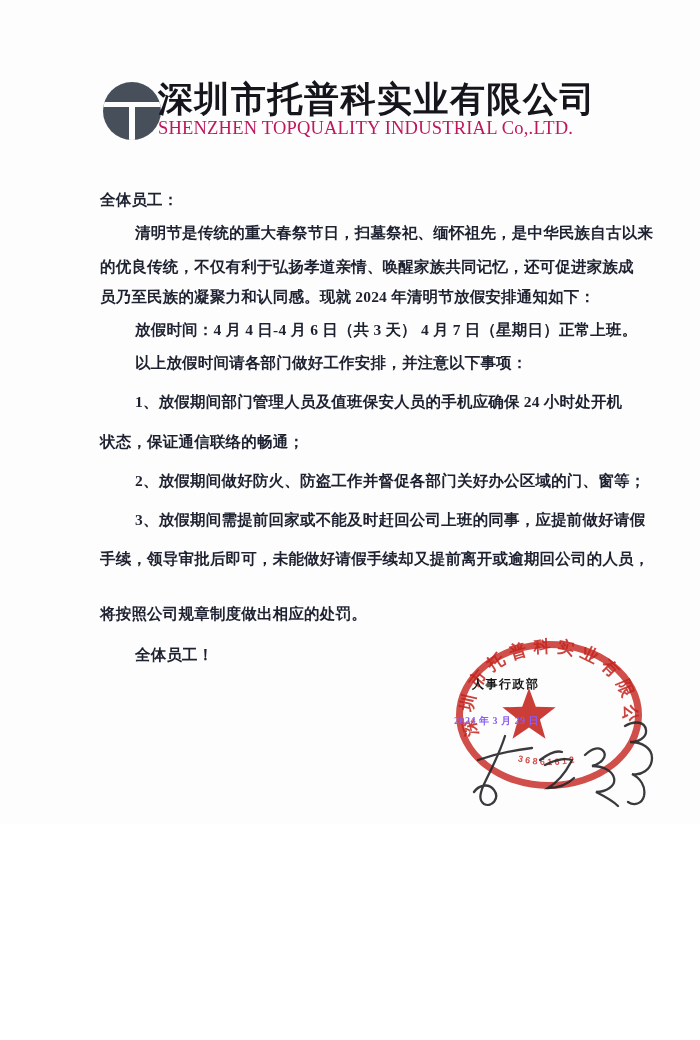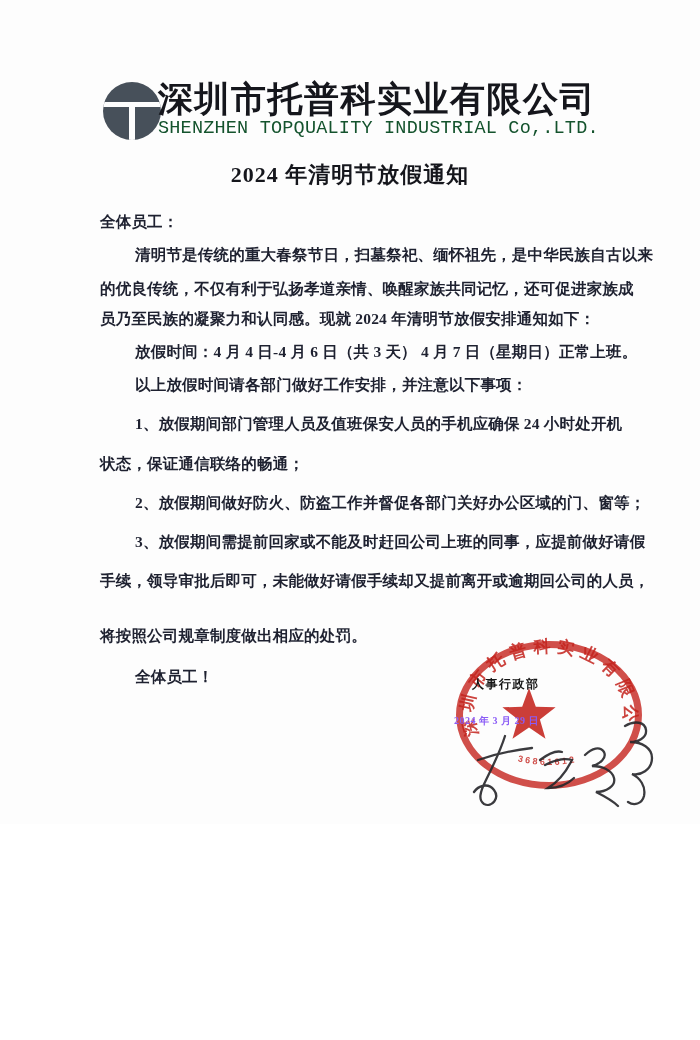--- a/index.html
+++ b/index.html
@@ -23,32 +23,32 @@
   .logo .v-bar{
     position:absolute;left:26px;top:25px;width:6px;bottom:-2px;background:#fdfdfd;
   }
   .company-cn{
     position:absolute;left:158px;top:76px;
     font-size:35px;font-weight:600;letter-spacing:1.5px;
     color:#15161c;white-space:nowrap;
   }
   .company-en{
     position:absolute;left:158px;top:118px;
-    font-family:Liberation Mono, monospace;
+    font-family:Liberation Serif, serif;
     font-size:18.5px;font-weight:500;letter-spacing:0.2px;
-    color:#14532d;white-space:nowrap;
+    color:#be185d;white-space:nowrap;
   }
   .doc-title{
     position:absolute;left:0;top:160px;width:100%;
     text-align:center;font-size:22px;font-weight:700;
     letter-spacing:1px;color:#15161c;
   }
   
   .body-text{
-    position:absolute;left:100px;top:211px;width:512px;
+    position:absolute;left:100px;top:189px;width:512px;
   }
   .line{
     font-size:15.5px;line-height:22px;font-weight:600;
     white-space:nowrap;letter-spacing:0.2px;
   }
   .indent{text-indent:35px;}
   
   .stamp-ring{
     position:absolute;left:456px;top:641px;
     width:172px;height:134px;
@@ -72,21 +72,20 @@
 <body>
 
 <div class="page">
 
   <div class="logo">
     <div class="h-bar"></div>
     <div class="v-bar"></div>
   </div>
   <div class="company-cn">深圳市托普科实业有限公司</div>
   <div class="company-en">SHENZHEN TOPQUALITY INDUSTRIAL Co,.LTD.</div>
-  <div class="doc-title">2024 年清明节放假通知</div>
 
   <div class="body-text">
     <div class="line" style="margin-top:0">全体员工：</div>
     <div class="line indent" style="margin-top:11px">清明节是传统的重大春祭节日，扫墓祭祀、缅怀祖先，是中华民族自古以来</div>
     <div class="line" style="margin-top:12px">的优良传统，不仅有利于弘扬孝道亲情、唤醒家族共同记忆，还可促进家族成</div>
     <div class="line" style="margin-top:8px">员乃至民族的凝聚力和认同感。现就 2024 年清明节放假安排通知如下：</div>
     <div class="line indent" style="margin-top:11px">放假时间：4 月 4 日-4 月 6 日（共 3 天） 4 月 7 日（星期日）正常上班。</div>
     <div class="line indent" style="margin-top:11px">以上放假时间请各部门做好工作安排，并注意以下事项：</div>
     <div class="line indent" style="margin-top:17px">1、放假期间部门管理人员及值班保安人员的手机应确保 24 小时处开机</div>
     <div class="line" style="margin-top:18px">状态，保证通信联络的畅通；</div>

